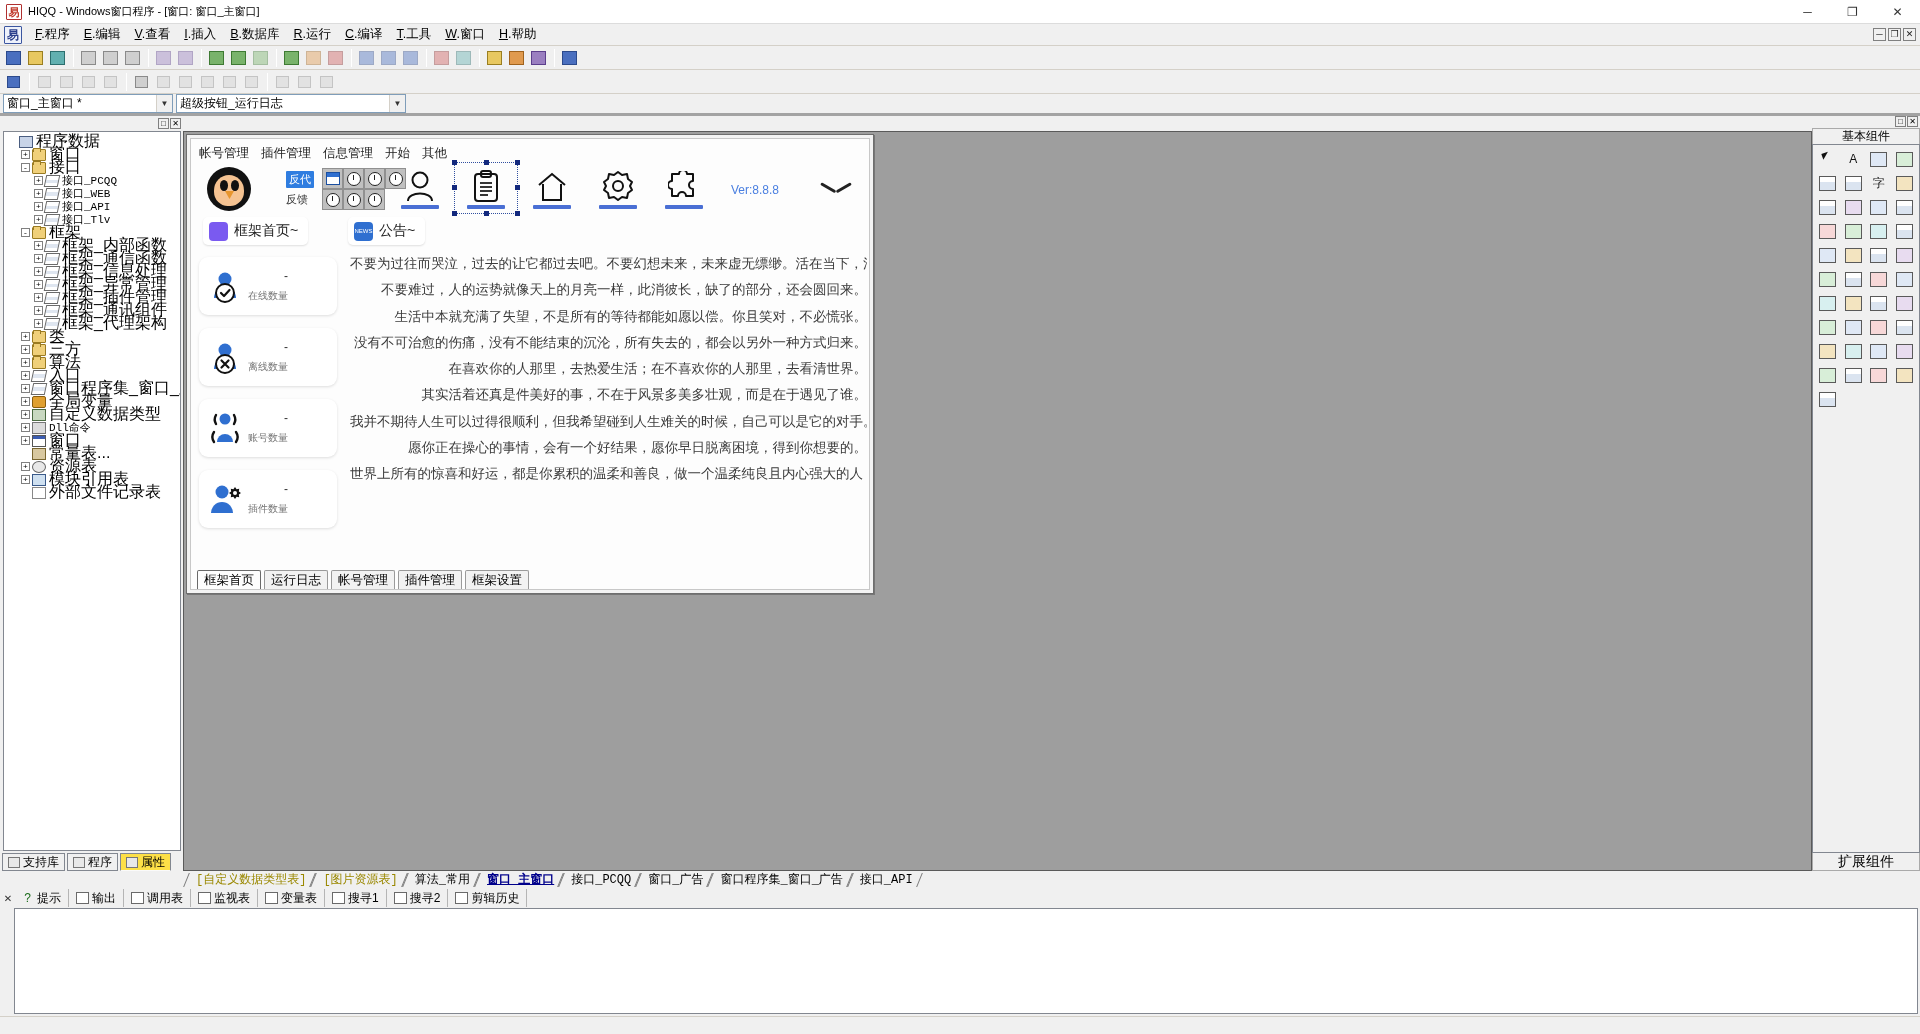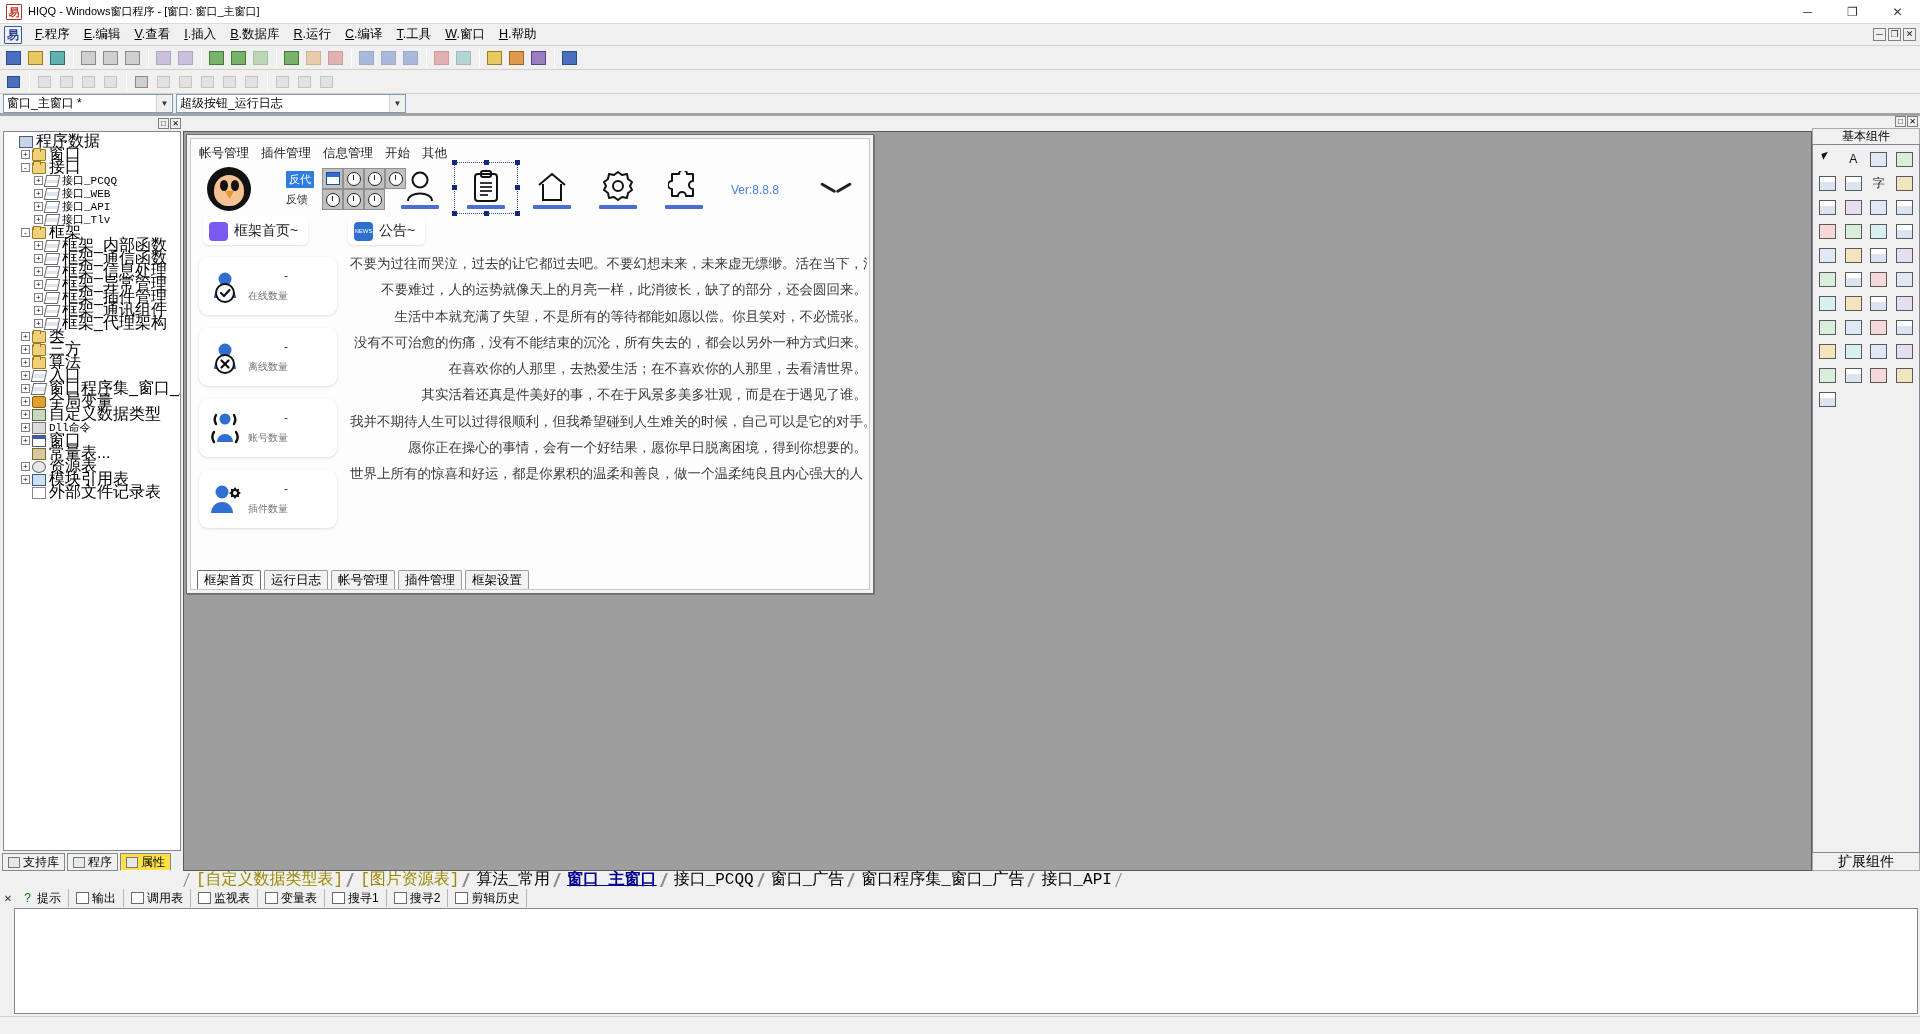--- a/index.html
+++ b/index.html
@@ -300,21 +300,21 @@
     height: 18px; border: 1px solid #aaa; border-top: none; background: #f0f0f0;
     display: flex; align-items: center; justify-content: center; font-size: 14px;
   }
 
   
   .bottomtabs {
     height: 17px; display: flex; align-items: center; background: #f0f0f0; flex: none;
     padding-left: 186px; overflow: hidden;
   }
   .btab {
-    height: 16px; display: flex; align-items: center; padding: 0 7px 0 10px; font-size: 16px;
+    height: 16px; display: flex; align-items: center; padding: 0 7px 0 10px; font-size: 12px;
     position: relative; font-family: "Liberation Mono", monospace; color: #000;
   }
   .btab::before {
     content: ""; position: absolute; left: 0; top: 1px; width: 1px; height: 14px;
     background: #7a7a7a; transform: skewX(-22deg);
   }
   .btab::after {
     content: ""; position: absolute; right: 0; top: 1px; width: 1px; height: 14px;
     background: #7a7a7a; transform: skewX(-22deg);
   }

